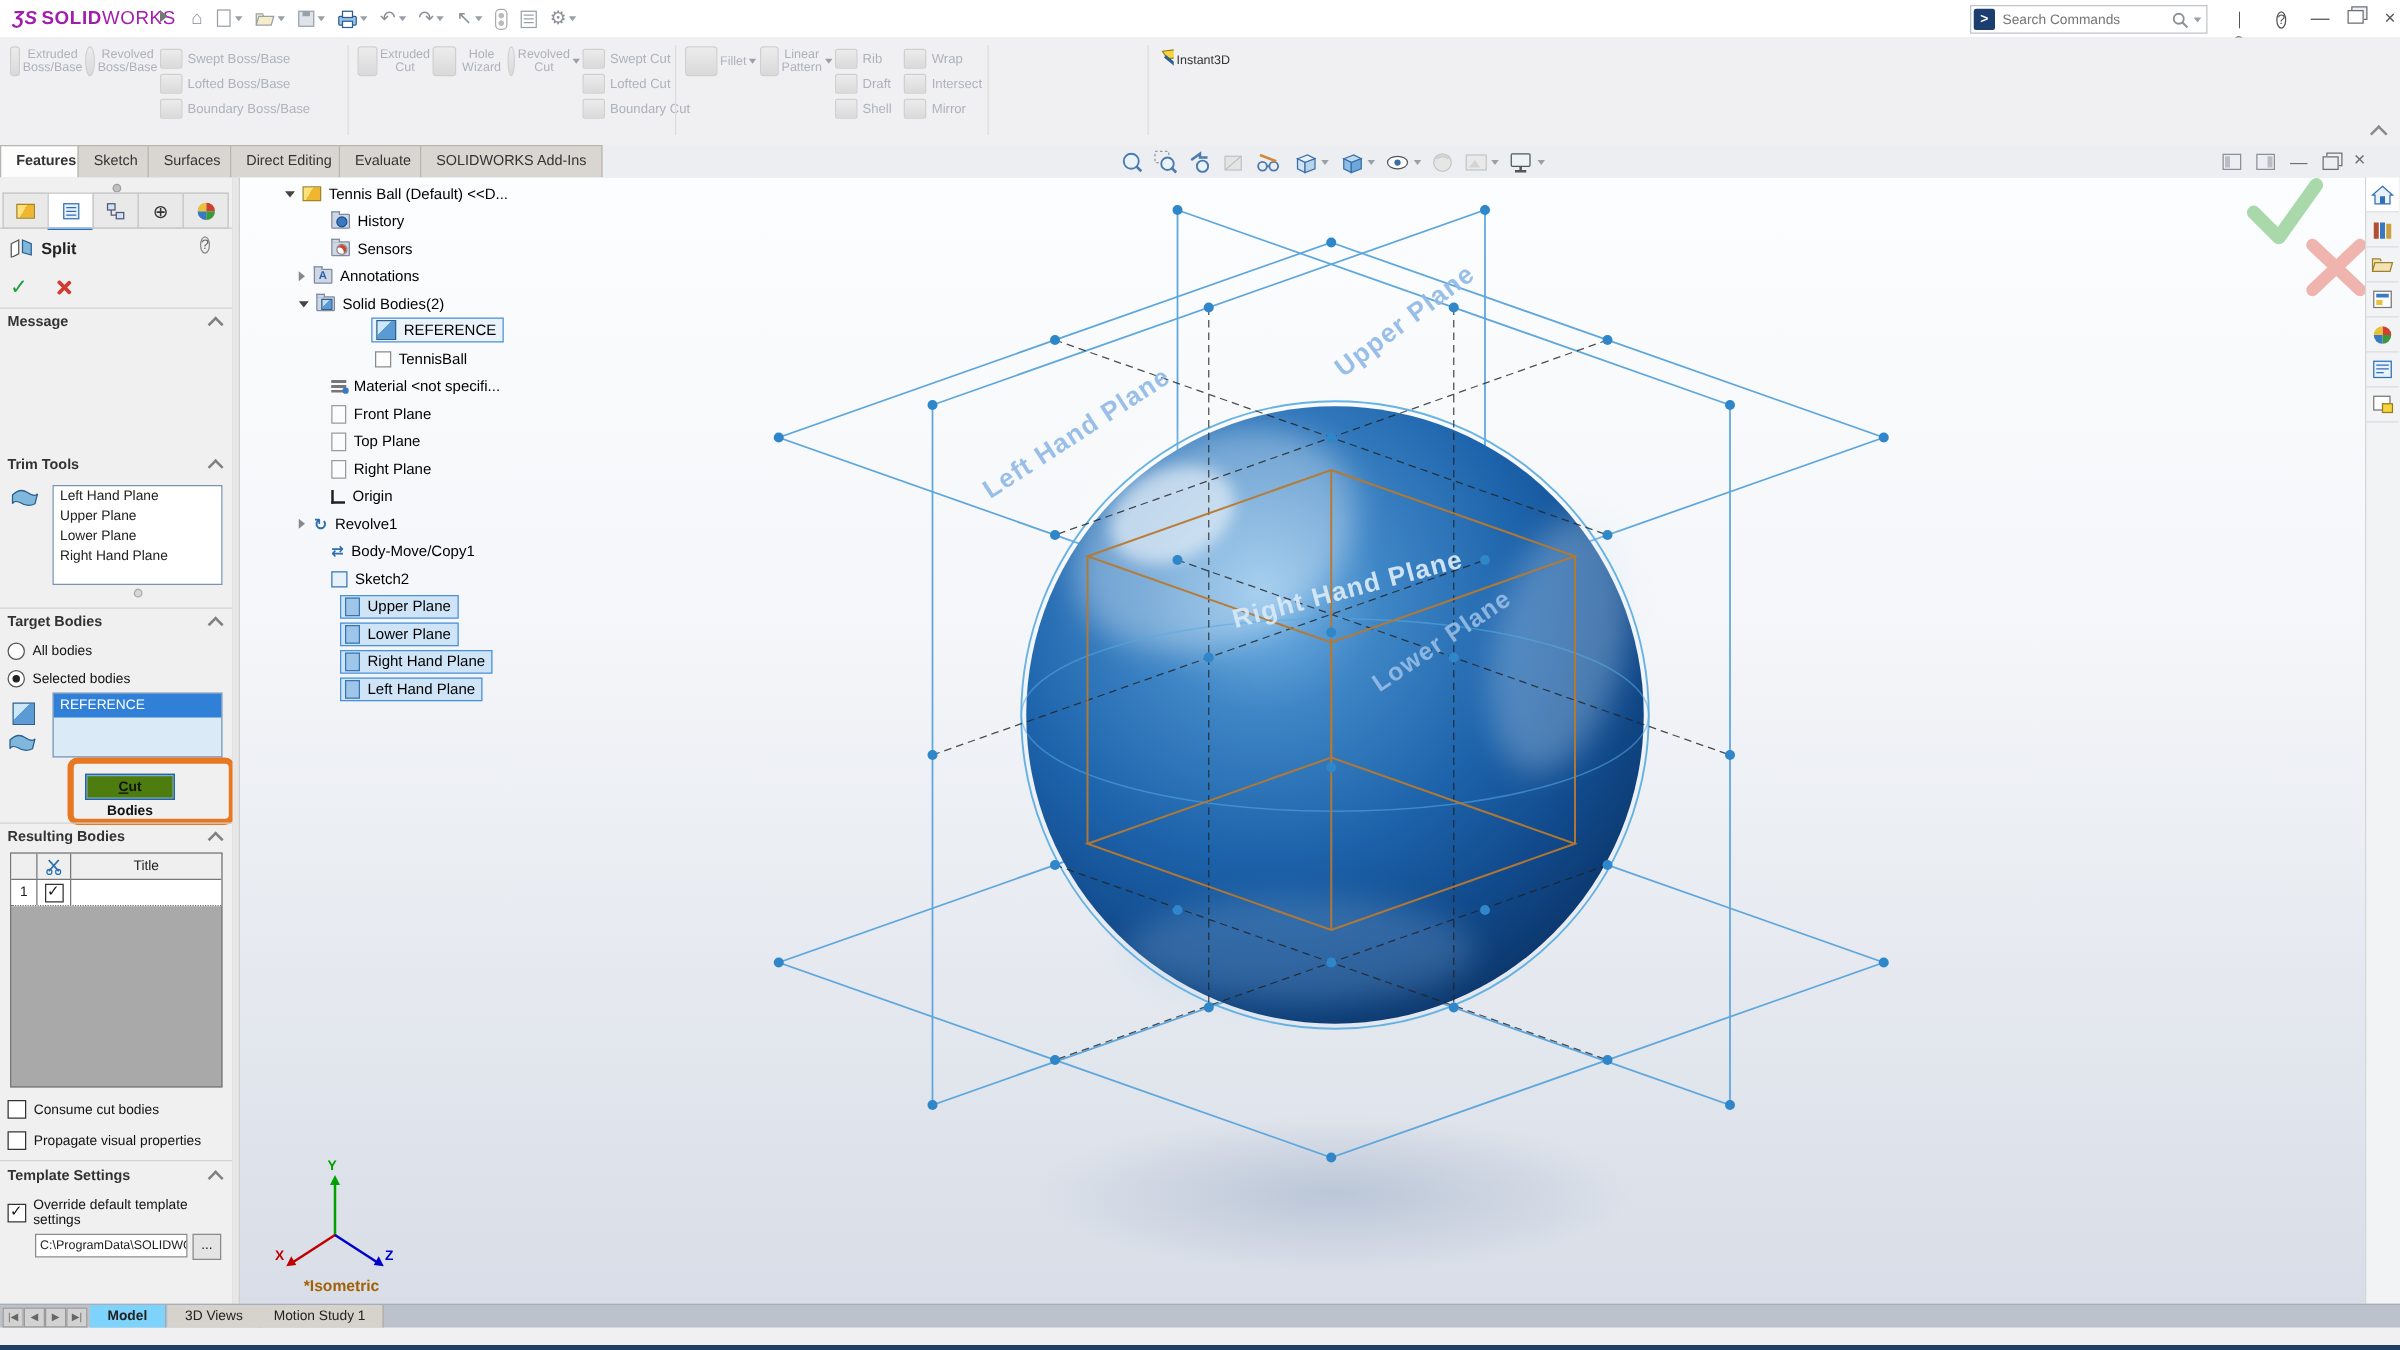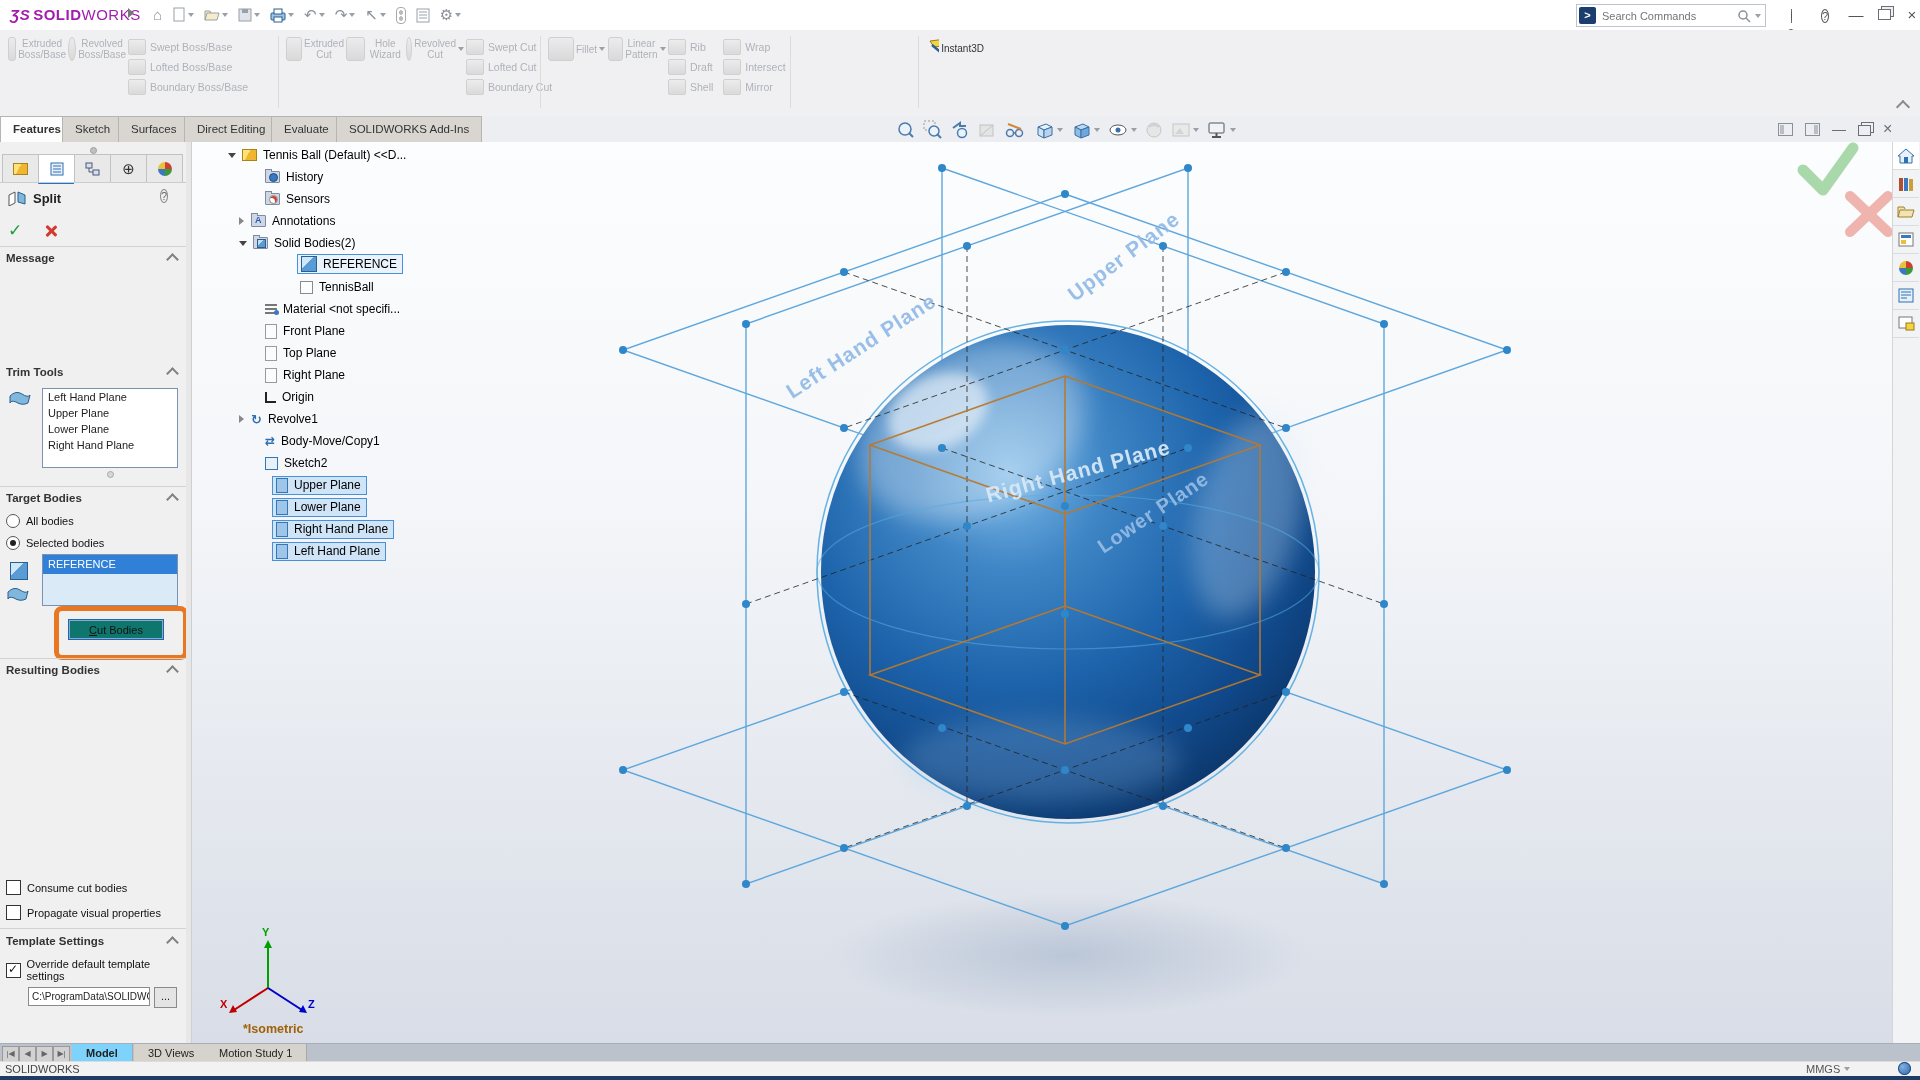--- a/index.html
+++ b/index.html
@@ -82,21 +82,21 @@
   .msgbox{position:absolute;left:2px;top:130px;width:178px;box-sizing:border-box;background:#ffffc2;border:1px solid #e3e3a8;padding:4px 5px;font-size:10.5px;line-height:1.3;color:#111;}
   .listbox{position:absolute;background:#fff;border:1px solid #7a93b4;box-sizing:border-box;}
   .listbox .li{height:16px;line-height:16px;padding-left:5px;font-size:11px;white-space:nowrap;}
   .li-sel{background:#2f80d6;color:#fff;height:19px !important;line-height:19px !important;}
   .lb-blue{background:#dbeaf7;}
   .lb-dot{position:absolute;left:50%;margin-left:-3px;width:5px;height:5px;border-radius:50%;background:#d7d7d7;border:1px solid #a8a8a8;}
   .radio{display:flex;align-items:center;gap:6px;position:absolute;left:6px;font-size:11px;color:#111;}
   .rdot{width:12px;height:12px;border:1px solid #555;border-radius:50%;background:#fff;position:relative;}
   .rdot.on::after{content:"";position:absolute;left:3px;top:3px;width:6px;height:6px;border-radius:50%;background:#222;}
   .hl-rect{position:absolute;left:54px;top:464px;width:124px;height:44px;border:5px solid #e87722;border-radius:8px;}
-  .cutbtn{position:absolute;left:68px;top:477px;width:96px;height:21px;background:#0f766e;border:1px solid #1a66b8;box-shadow:0 0 0 1px #8aa8c8 inset;font-size:11px;color:#111;text-align:center;line-height:19px;}
+  .cutbtn{position:absolute;left:68px;top:477px;width:72px;height:21px;background:#4d7c0f;border:1px solid #1a66b8;box-shadow:0 0 0 1px #8aa8c8 inset;font-size:11px;color:#111;text-align:center;line-height:19px;font-weight:bold;}
   .cutbtn u{text-decoration:underline;}
   .rtable{position:absolute;left:8px;top:540px;width:170px;height:188px;border:1px solid #777;background:#a9a9a9;box-sizing:border-box;}
   .rt-head{display:flex;height:20px;background:#efefef;border-bottom:1px solid #777;}
   .rt-row{display:flex;height:20px;background:#fff;border-bottom:1px dotted #777;}
   .rt-c1{width:20px;border-right:1px solid #777;text-align:center;line-height:20px;}
   .rt-c2{width:26px;border-right:1px solid #777;display:flex;align-items:center;justify-content:center;}
   .rt-c3{flex:1;text-align:center;line-height:20px;font-size:11px;}
   .cb{width:13px;height:13px;border:1px solid #333;background:#fff;display:inline-block;position:relative;vertical-align:-2px;}
   .cb.on::after{content:"\2713";position:absolute;left:1px;top:-2px;font-size:12px;font-weight:bold;color:#111;}
   .cbrow{position:absolute;left:6px;display:flex;align-items:center;gap:6px;font-size:11px;color:#111;}
@@ -674,20 +674,41 @@
       </svg>
     <div class="listbox lb-blue" style="left:42px;top:412px;width:136px;height:52px;">
       <div class="li li-sel">REFERENCE</div>
     </div>
     <div class="hl-rect"></div>
     <button class="cutbtn"><u>C</u><span>ut Bodies</span></button>
 
     <div class="pm-div" style="top:516px;"></div>
     <div class="sect-h" style="top:522px;">Resulting Bodies</div>
     <i class="chev" style="top:525px;"></i>
+    <div class="rtable">
+      <div class="rt-head">
+        <div class="rt-c1"></div>
+        <div class="rt-c2">
+            <svg width="14" height="14">
+              <line x1="3" y1="2" x2="11" y2="11" stroke="#2a6fb0" stroke-width="1.5"></line>
+              <line x1="11" y1="2" x2="3" y2="11" stroke="#2a6fb0" stroke-width="1.5"></line>
+              <circle cx="3.5" cy="11.5" r="2" fill="none" stroke="#2a6fb0"></circle>
+              <circle cx="10.5" cy="11.5" r="2" fill="none" stroke="#2a6fb0"></circle>
+            </svg>
+          </div>
+        <div class="rt-c3">Title</div>
+      </div>
+      <div class="rt-row">
+        <div class="rt-c1">1</div>
+        <div class="rt-c2">
+            <span class="cb on"></span>
+          </div>
+        <div class="rt-c3"></div>
+      </div>
+    </div>
 
     <div class="cbrow" style="top:738px;">
         <span class="cb"></span>
         <span>Consume cut bodies</span>
       </div>
     <div class="cbrow" style="top:763px;">
         <span class="cb"></span>
         <span>Propagate visual properties</span>
       </div>
 
@@ -808,23 +829,15 @@
   <div class="bottabs">
     <div class="navbtn" style="left:2px;">|◀</div>
     <div class="navbtn" style="left:19px;">◀</div>
     <div class="navbtn" style="left:36px;">▶</div>
     <div class="navbtn" style="left:53px;">▶|</div>
     <div class="btab active" style="left:72px;">Model</div>
     <div class="btab" style="left:134px;">3D Views</div>
     <div class="btab" style="left:205px;">Motion Study 1</div>
   </div>
 
-  <div class="statusbar">
-    <span class="status-left">SOLIDWORKS</span>
-    <span class="units">
-        <span>MMGS</span>
-        <i class="dd"></i>
-      </span>
-    <span class="globe"></span>
-  </div>
   <div class="navybar"></div>
 
 </div>
 
 </body></html>

